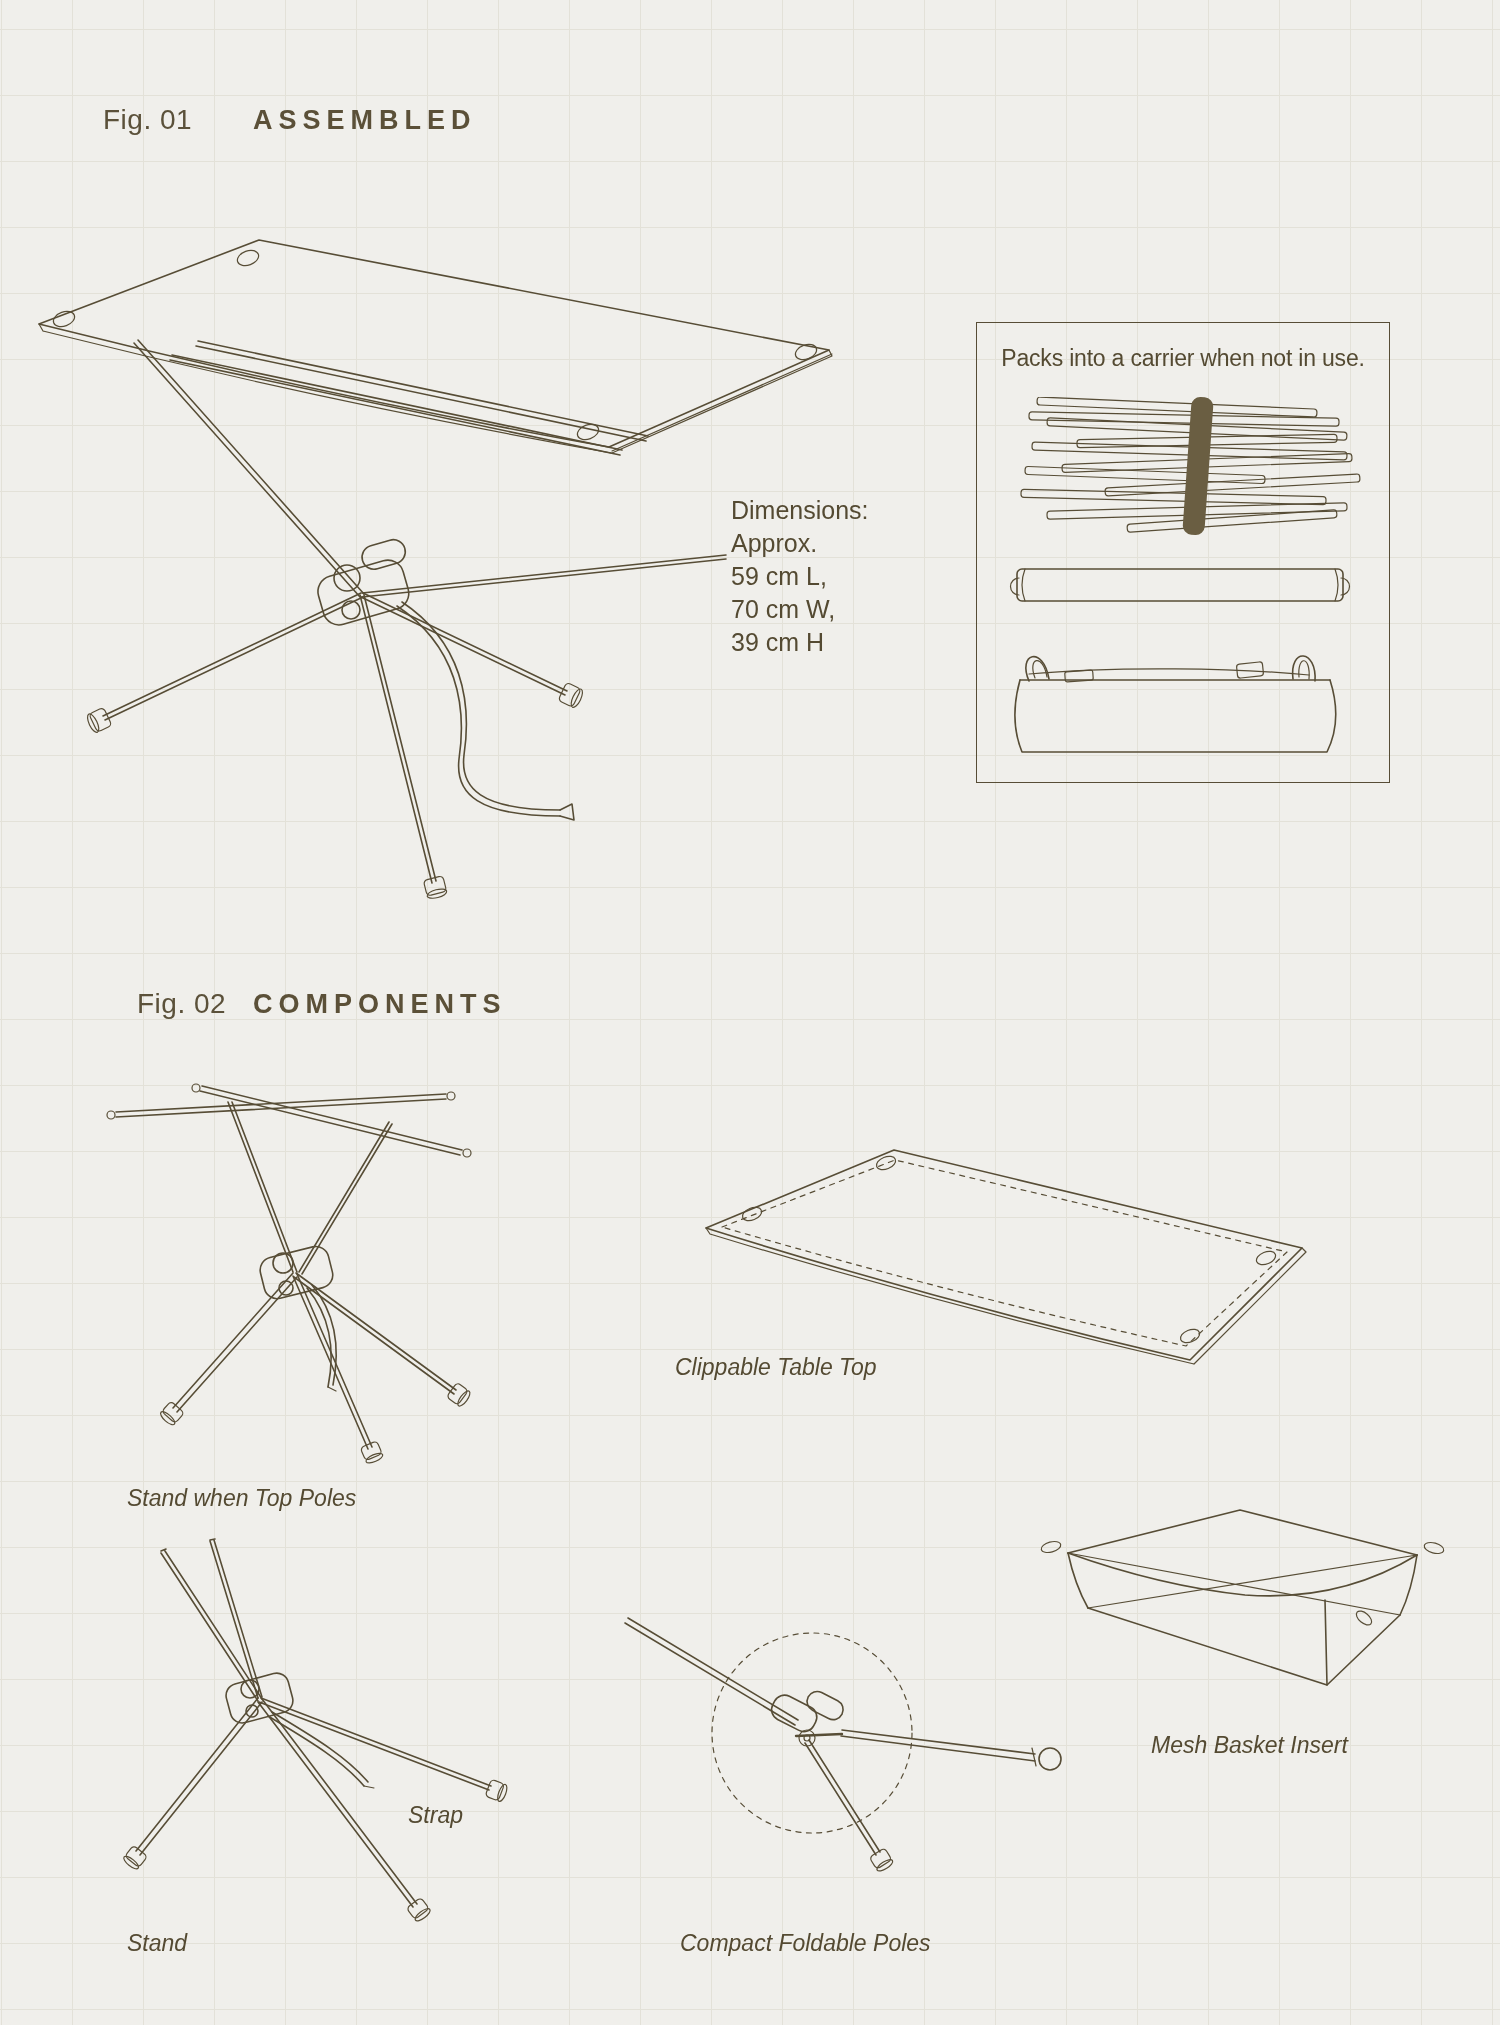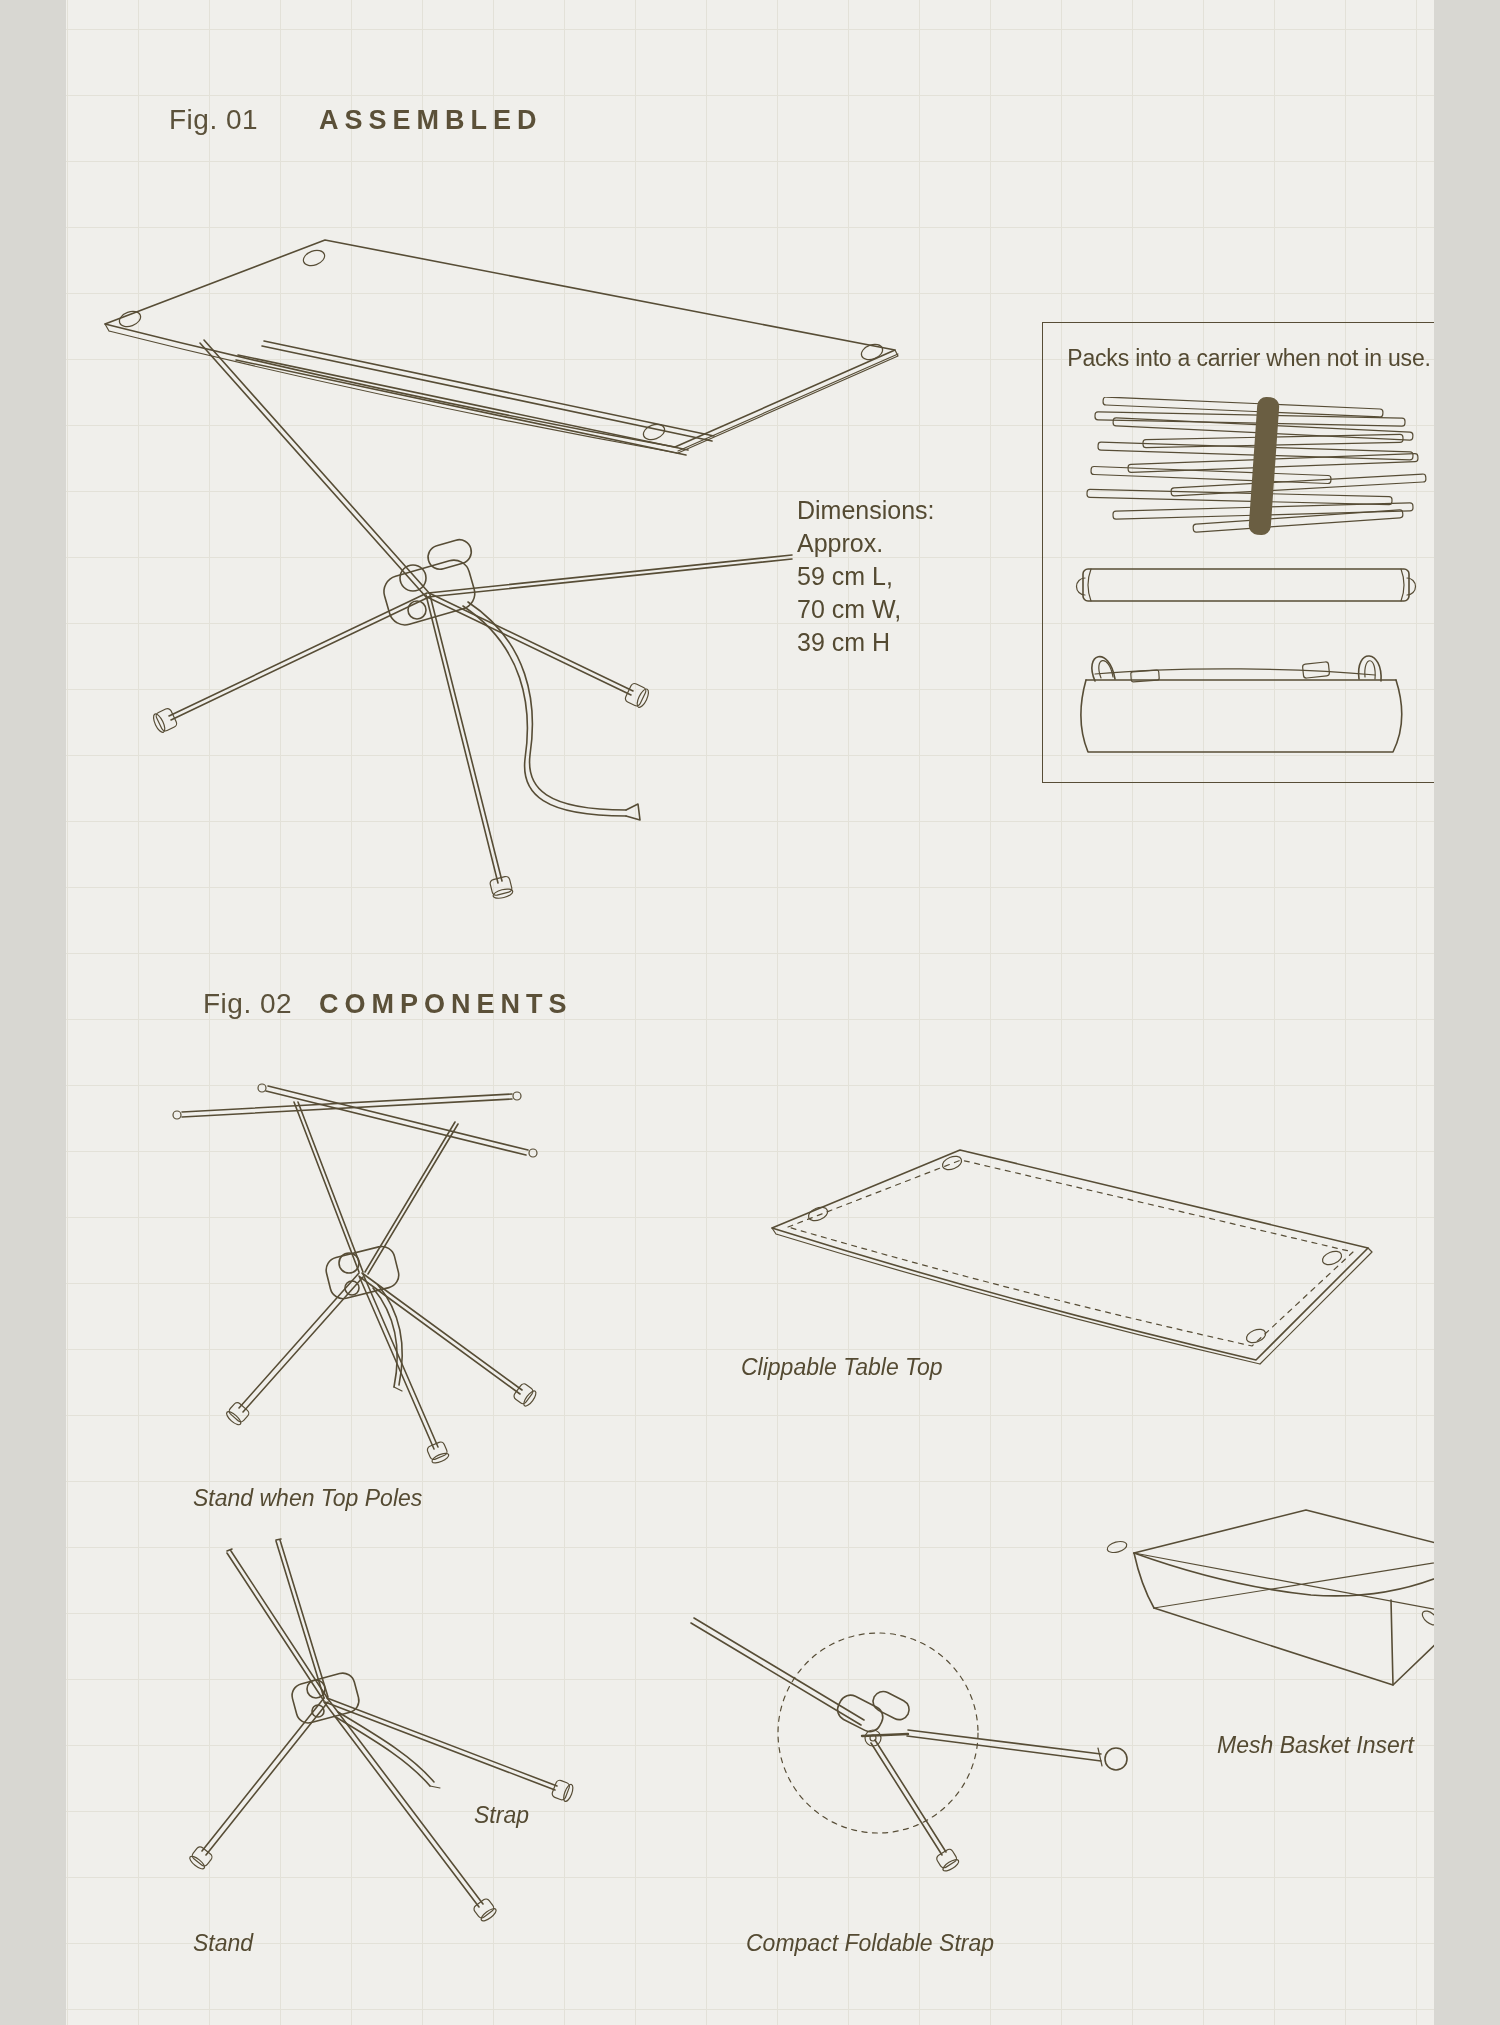--- a/index.html
+++ b/index.html
@@ -2,21 +2,21 @@
 <html><head>
 <meta charset="utf-8">
 <style>
   html,body{margin:0;padding:0;}
   body{
     font-family:"Liberation Sans", sans-serif;
     background:#d8d7d2;
   }
   .page{
     position:relative;
-    width:1368px;height:2025px;
+    width:1500px;height:2025px;
     margin:0 auto;
     overflow:hidden;
     background-color:#f0efeb;
     background-image:
       linear-gradient(#e3e1d8 1.5px, transparent 1.5px),
       linear-gradient(90deg, #e3e1d8 1.5px, transparent 1.5px);
     background-size:71px 66px;
     background-position:1px 29px;
     color:#544a32;
   }
@@ -287,15 +287,15 @@
       <rect x="-4" y="-9" width="14" height="18" rx="4"></rect>
         <ellipse cx="11" cy="0" rx="3.5" ry="9"></ellipse>
     </g>
 
     <path class="ink" d="M196,146 L242,144" style="stroke-width:2.4"></path>
 
     <path class="ink" d="M242,140 L435,164 M241,146 L435,171"></path>
     <path class="ink-thin" d="M432,158 L436,176"></path>
     <circle class="ink" cx="450" cy="169" r="11"></circle>
   </svg>
-  <div class="abs caption" style="left:680px;top:1930px;">Compact Foldable Strap</div>
+  <div class="abs caption" style="left:680px;top:1930px;">Compact Foldable Poles</div>
 
 </div>
 
 </body></html>

